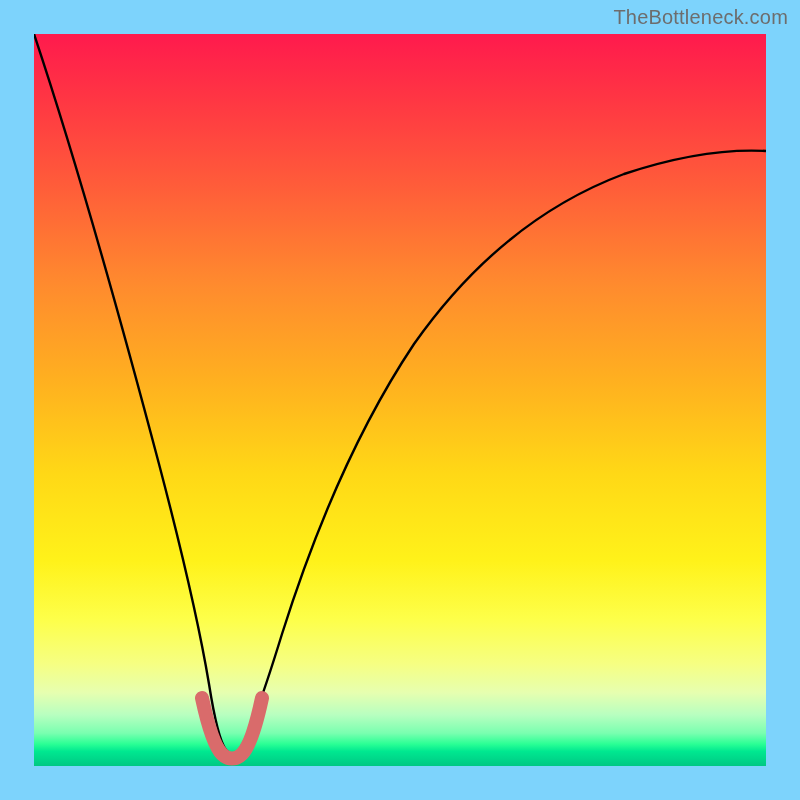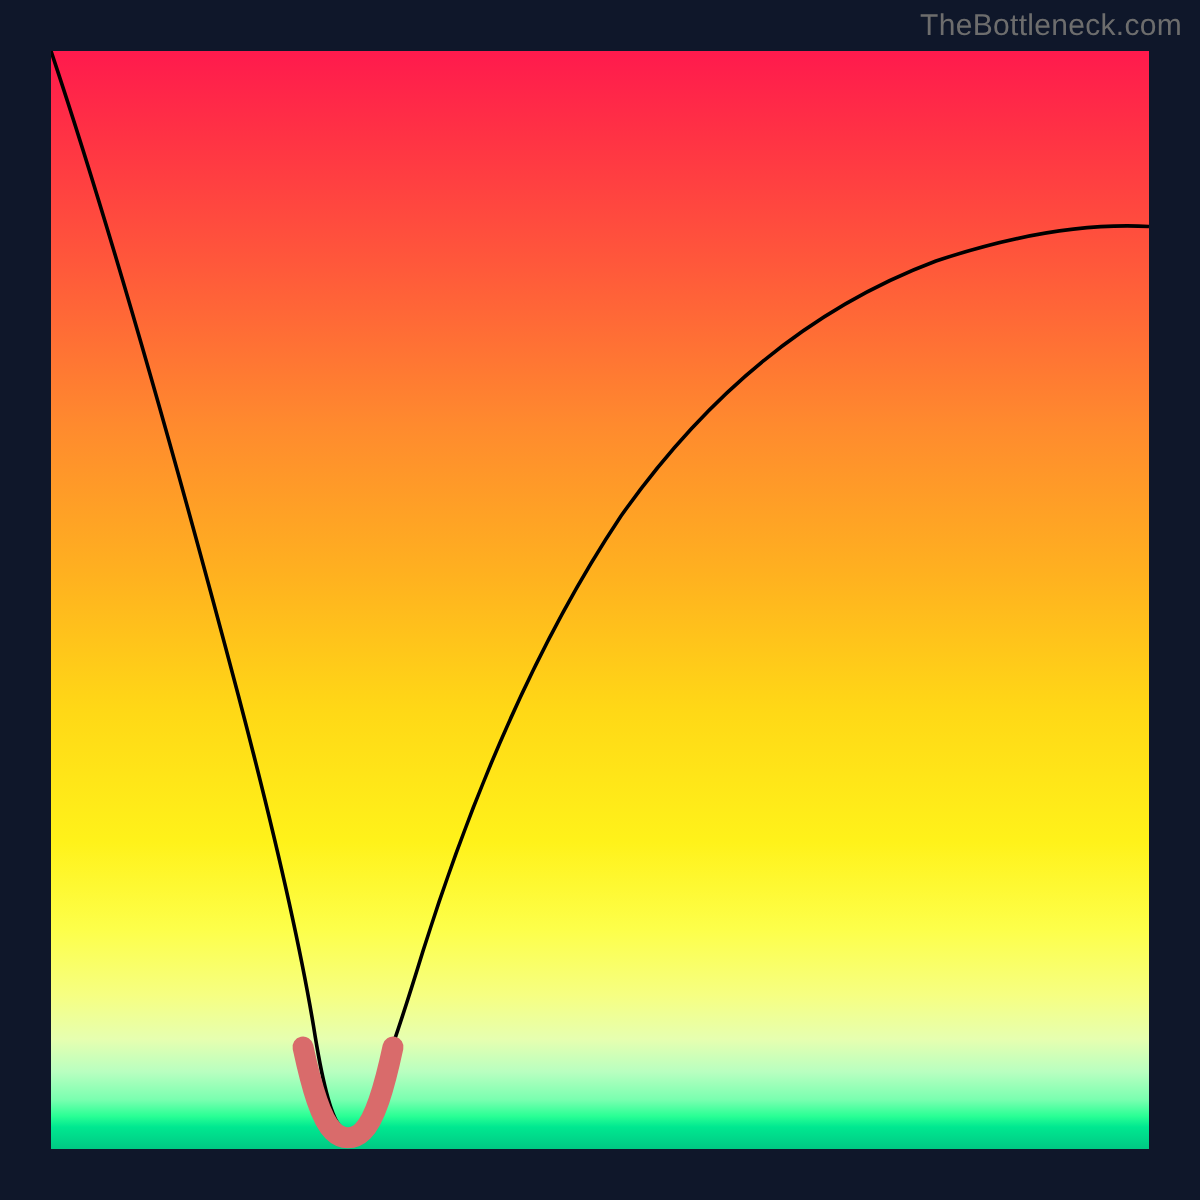--- a/index.html
+++ b/index.html
@@ -10,21 +10,21 @@
     background: #000;
     overflow: hidden;
     font-family: Arial, Helvetica, sans-serif;
   }
   .frame {
     position: absolute;
     top: 0;
     left: 0;
     width: 800px;
     height: 800px;
-    background: #0f172a;
+    background: #7dd3fc;
   }
   .plot {
     position: absolute;
     top: 34px;
     left: 34px;
     width: 732px;
     height: 732px;
     overflow: hidden;
   }
   .gradient {

